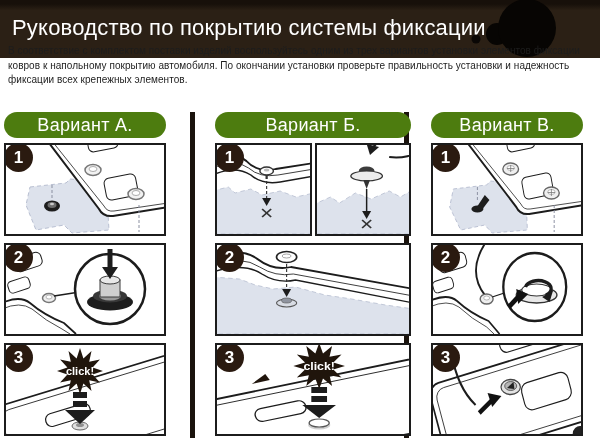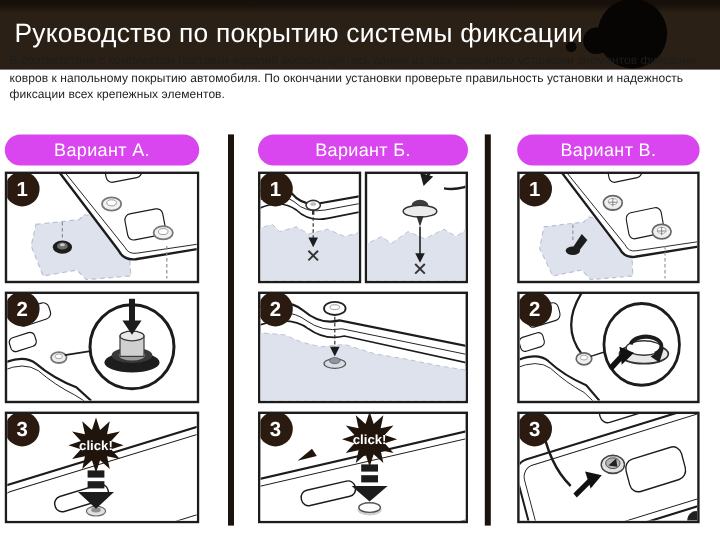--- a/index.html
+++ b/index.html
@@ -14,28 +14,28 @@
   .banner h1 .dot{color:#9d9288;}
   .blob{position:absolute;right:0;top:0;width:160px;height:58px;}
 
   
   .intro{position:absolute;left:8px;top:44px;width:588px;margin:0;
          font-size:10px;line-height:14.5px;color:#1d1d1d;letter-spacing:.05px;}
 
   
   .col{position:absolute;top:112px;}
   .col-a{left:4px;width:162px;}
-  .col-b{left:215px;width:175px;}
+  .col-b{left:215px;width:196px;}
   .col-c{left:431px;width:152px;}
   .divider{position:absolute;top:112px;width:5px;height:326px;background:#1a130d;}
   .d1{left:190px;} .d2{left:404px;}
 
-  .var-header{height:26px;background:#d946ef;margin-bottom:5px;
+  .var-header{height:26px;background:#4d7c0f;margin-bottom:5px;
               display:flex;align-items:center;justify-content:center;
-              color:#fff;font-size:15px;letter-spacing:.3px;border-radius:13px;}
+              color:#fff;font-size:18px;letter-spacing:.3px;border-radius:13px;}
 
   .panel{position:relative;height:89px;border:2px solid #1c1c1c;background:#fff;
          margin-bottom:7px;overflow:hidden;}
   .panel svg{position:absolute;left:0;top:0;width:100%;height:100%;display:block;}
   .panel-pair{display:flex;gap:3px;margin-bottom:7px;}
   .panel-pair .panel{flex:1;margin-bottom:0;}
 
   .badge{position:absolute;top:-2px;left:-2px;width:29px;height:29px;border-radius:50%;
          background:#2a1a10;color:#fff;font-weight:bold;font-size:17px;line-height:29px;
          text-align:center;z-index:3;}

